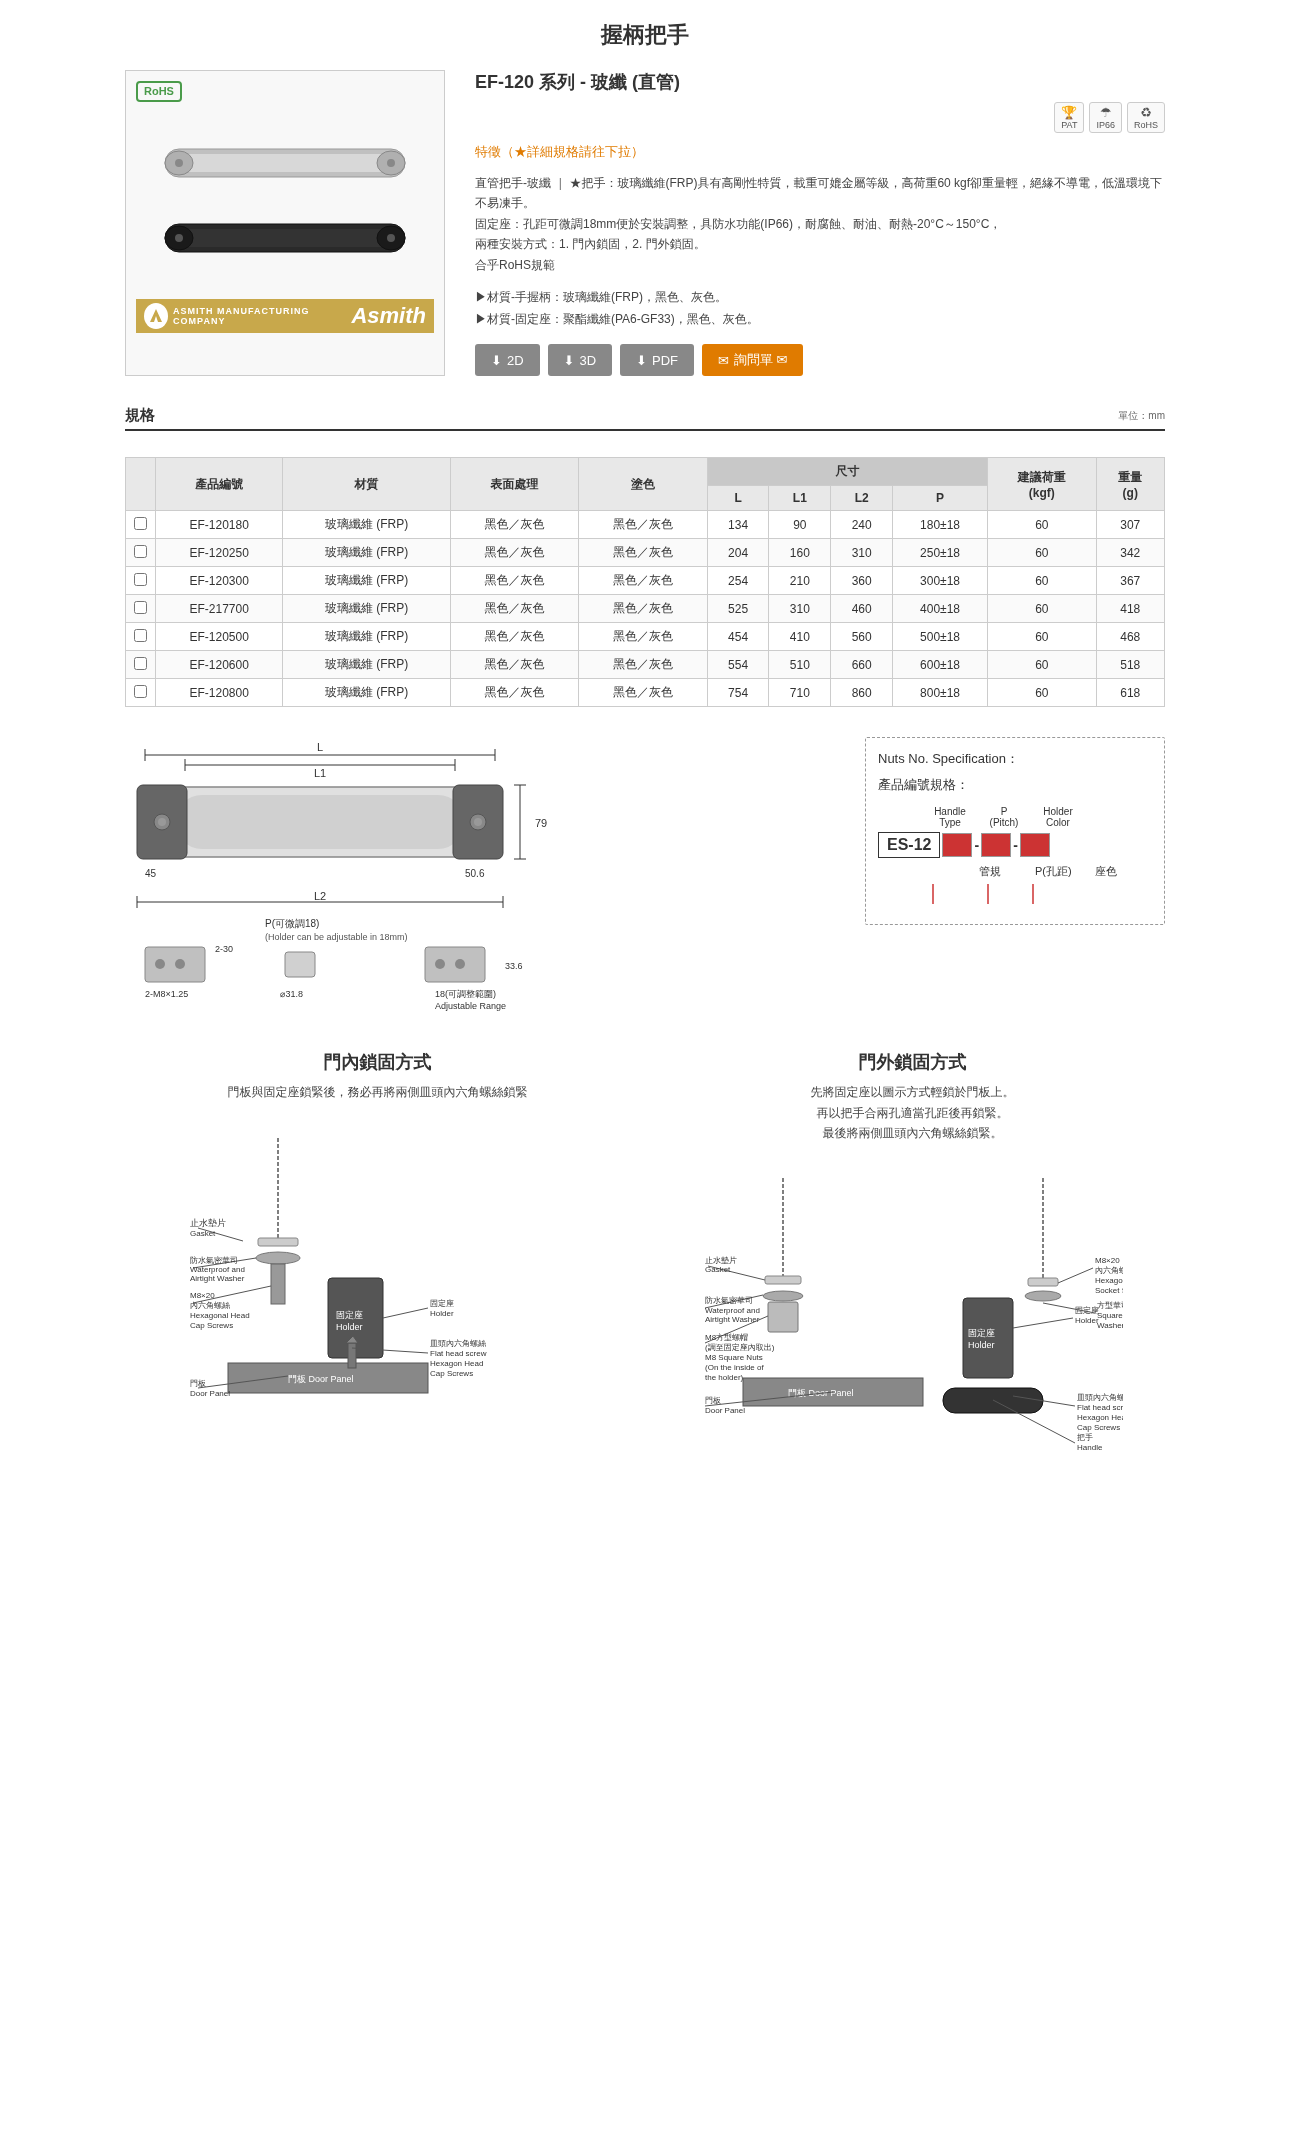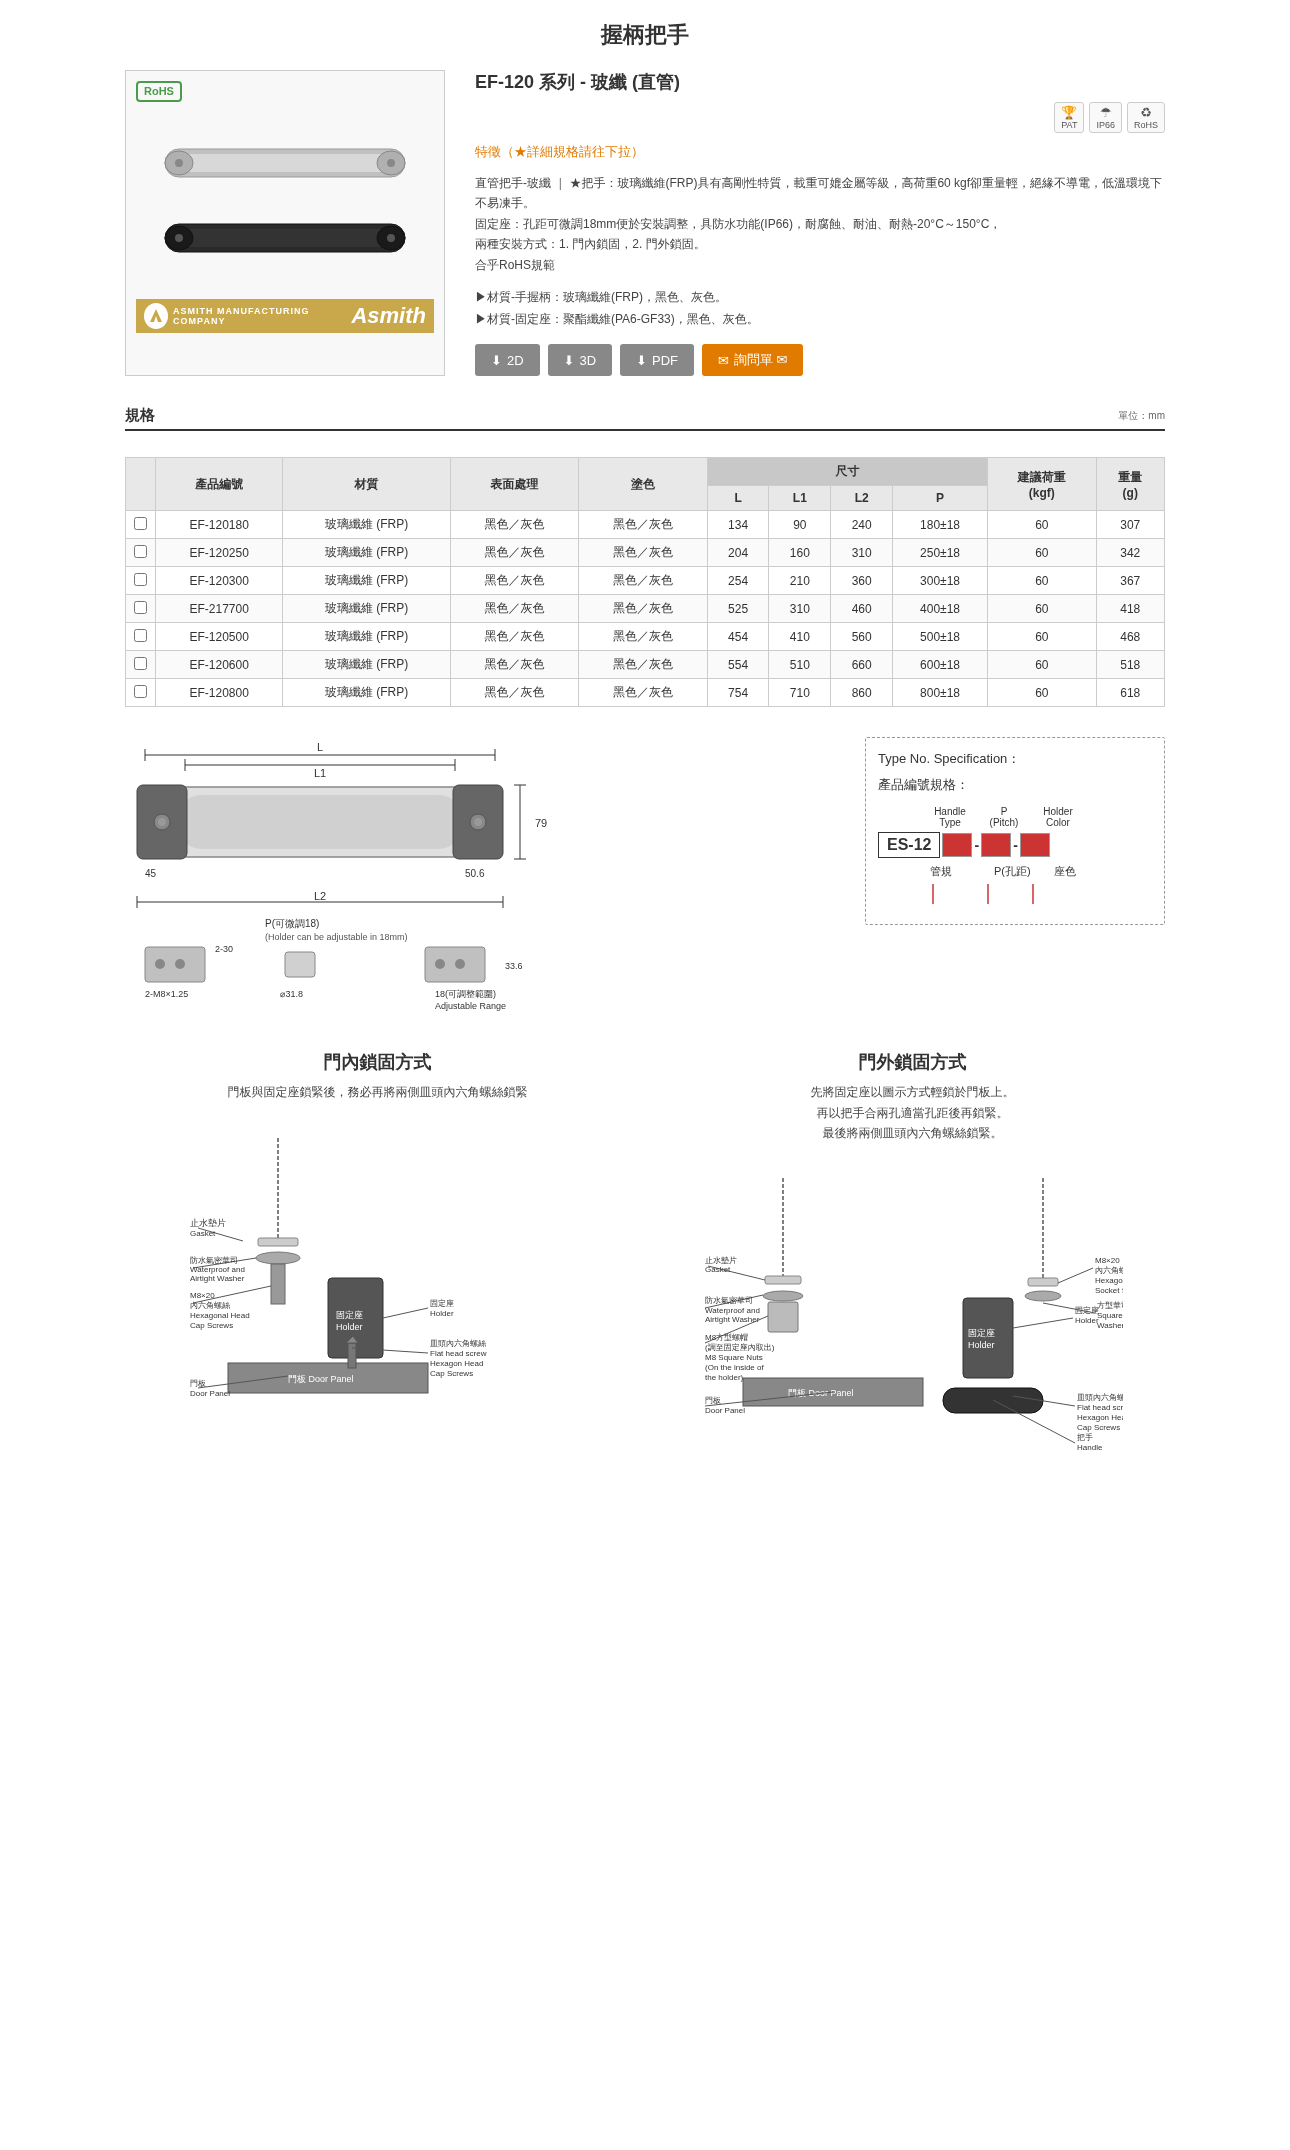--- a/index.html
+++ b/index.html
@@ -564,21 +564,21 @@
 
         <text x="310" y="260" font-size="9" fill="#333">18(可調整範圍)</text>
         <text x="310" y="272" font-size="9" fill="#333">Adjustable Range</text>
 
         <text x="380" y="232" font-size="9" fill="#333">33.6</text>
       </svg>
     </div>
 
     <div class="diagram-right">
       <div style="font-size:13px;margin-bottom:8px;">
-        <span>Type No. Specification：</span>
+        <span>Nuts No. Specification：</span>
       </div>
       <div style="font-size:13px;margin-bottom:12px;">
         <span>產品編號規格：</span>
       </div>
 
       
       <div style="display:flex;align-items:flex-end;gap:2px;margin-bottom:4px;font-size:10px;color:#333;">
         <div style="width:50px;"></div>
         <div style="text-align:center;width:40px;">Handle<br>Type</div>
         <div style="text-align:center;width:10px;"></div>
@@ -593,21 +593,21 @@
         <div style="width:30px;height:24px;background:#cc3333;border:1px solid #999;"></div>
         <span style="font-size:14px;font-weight:bold;">-</span>
         <div style="width:30px;height:24px;background:#cc3333;border:1px solid #999;"></div>
         <span style="font-size:14px;font-weight:bold;">-</span>
         <div style="width:30px;height:24px;background:#cc3333;border:1px solid #999;"></div>
       </div>
 
       
       <div style="display:flex;align-items:flex-start;gap:2px;margin-top:6px;font-size:11px;color:#333;">
         <div style="width:50px;"></div>
-        <div style="text-align:left;width:38px;">管規</div>
+        <div style="text-align:center;width:38px;margin-left:41px;">管規</div>
         <div style="width:22px;"></div>
         <div style="width:40px;">P(孔距)</div>
         <div style="width:12px;"></div>
         <div style="text-align:center;width:30px;">座色</div>
       </div>
 
       
       <svg width="220" height="30" viewBox="0 0 220 30">
         <line x1="55" y1="5" x2="55" y2="25" stroke="#cc3333" stroke-width="1.5" marker-end="url(#arrow)"></line>
         <line x1="110" y1="5" x2="110" y2="25" stroke="#cc3333" stroke-width="1.5"></line>

